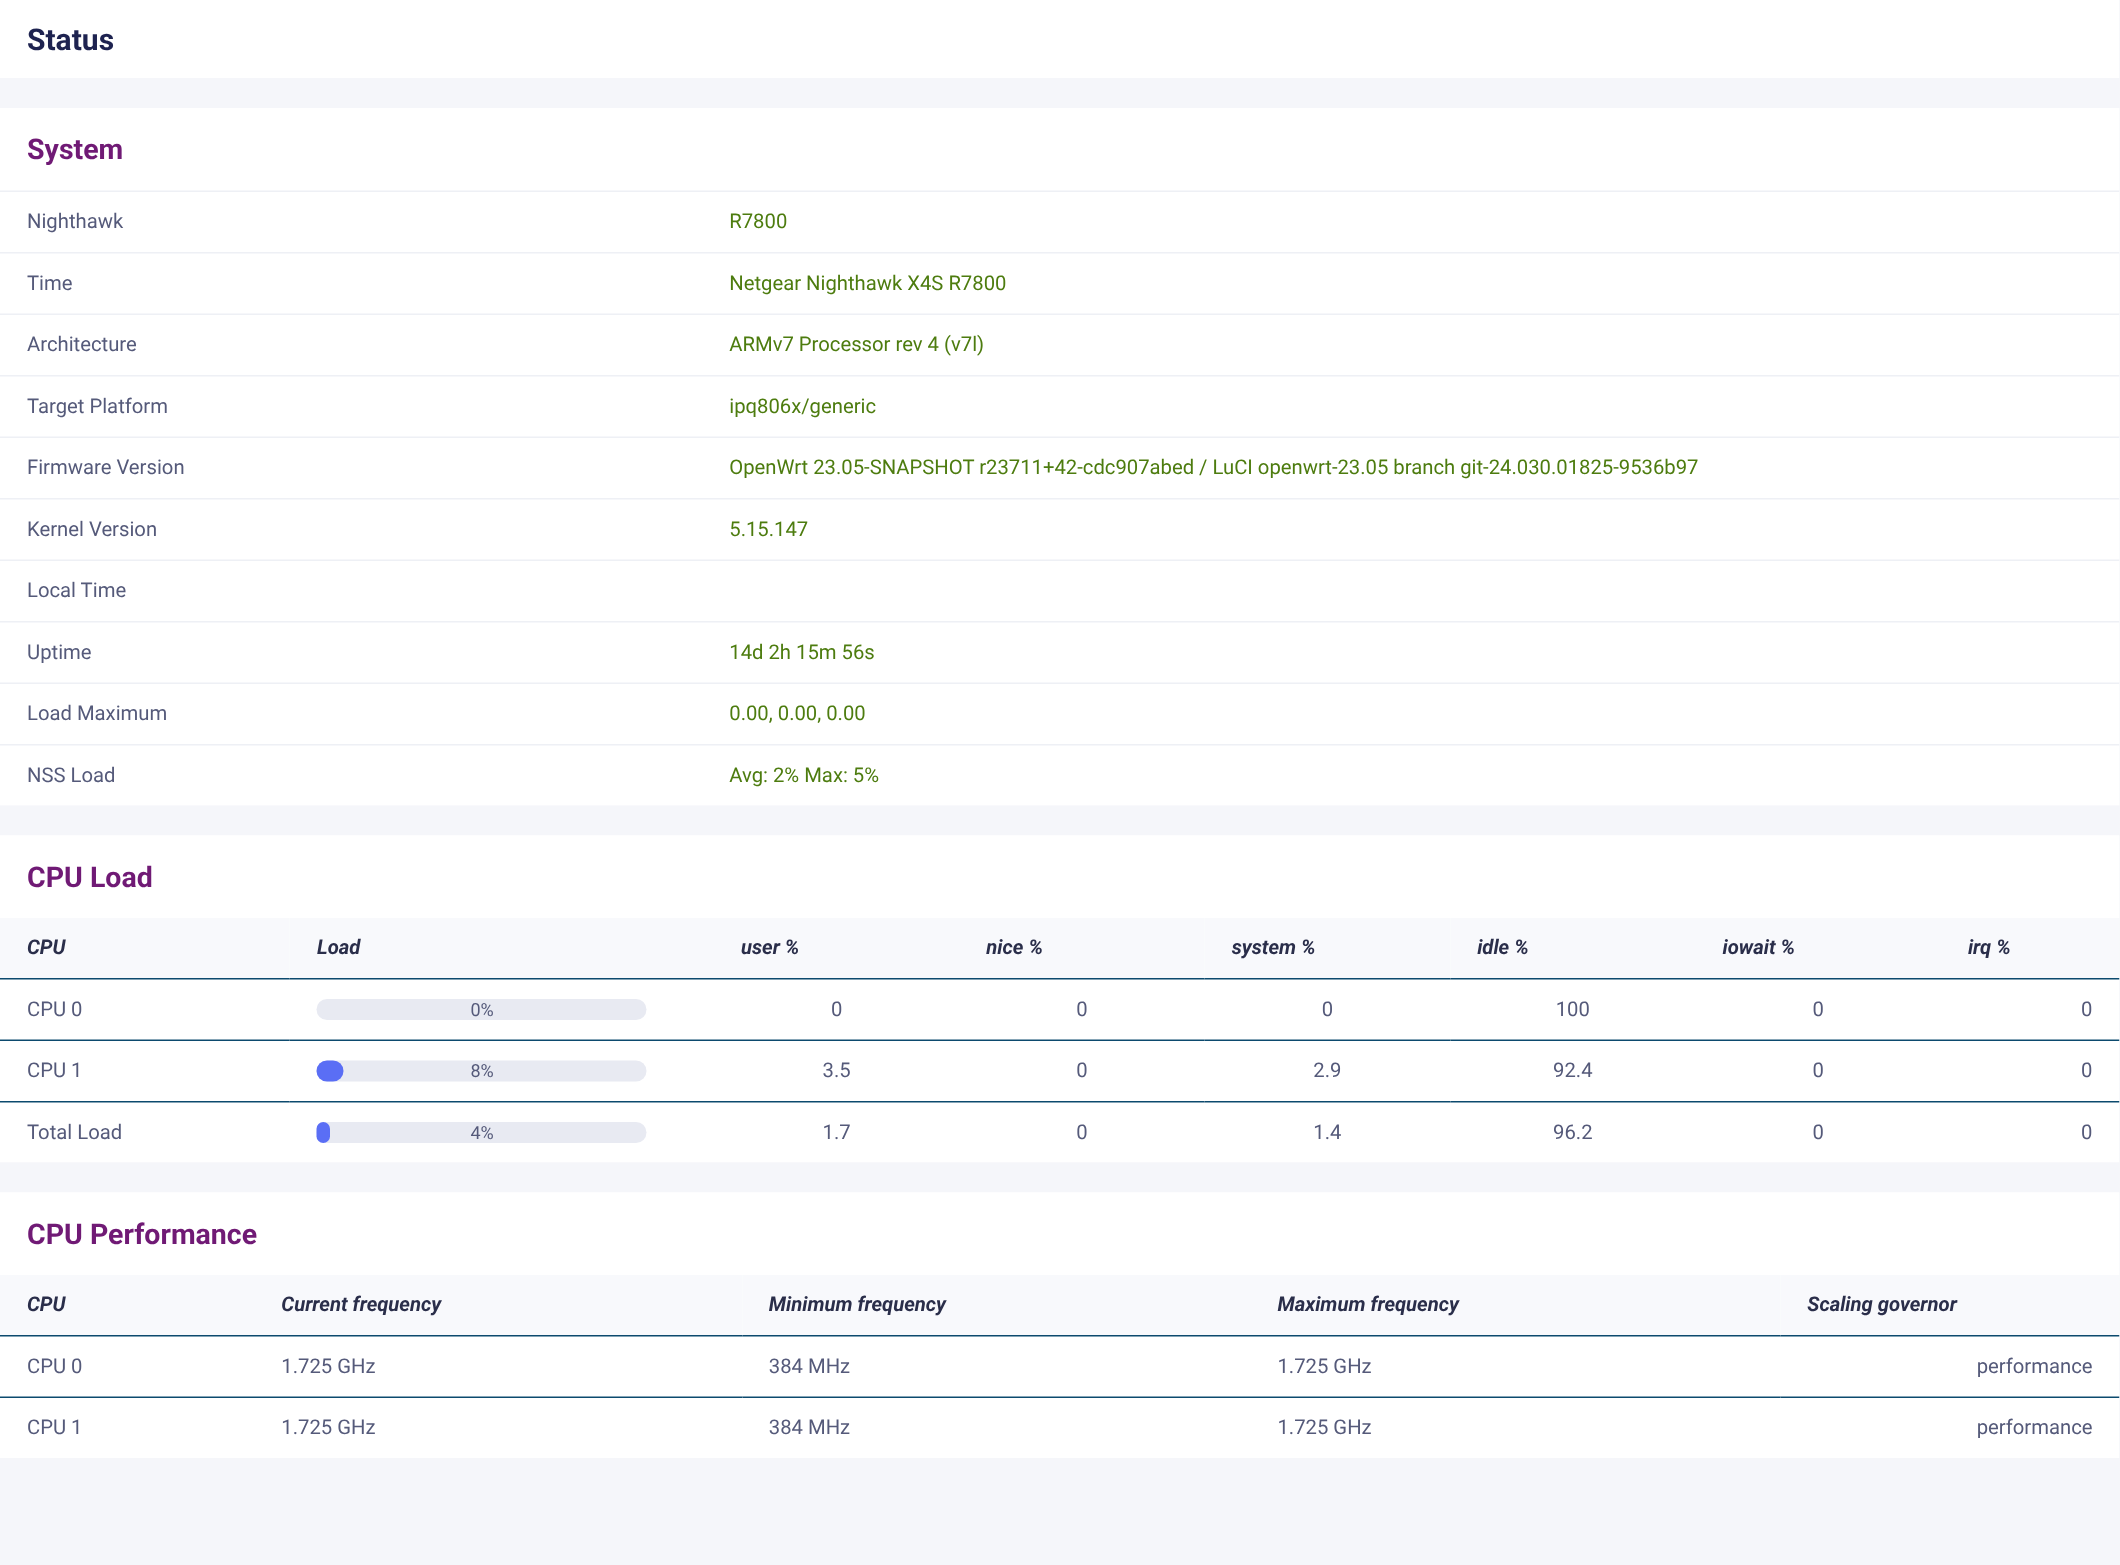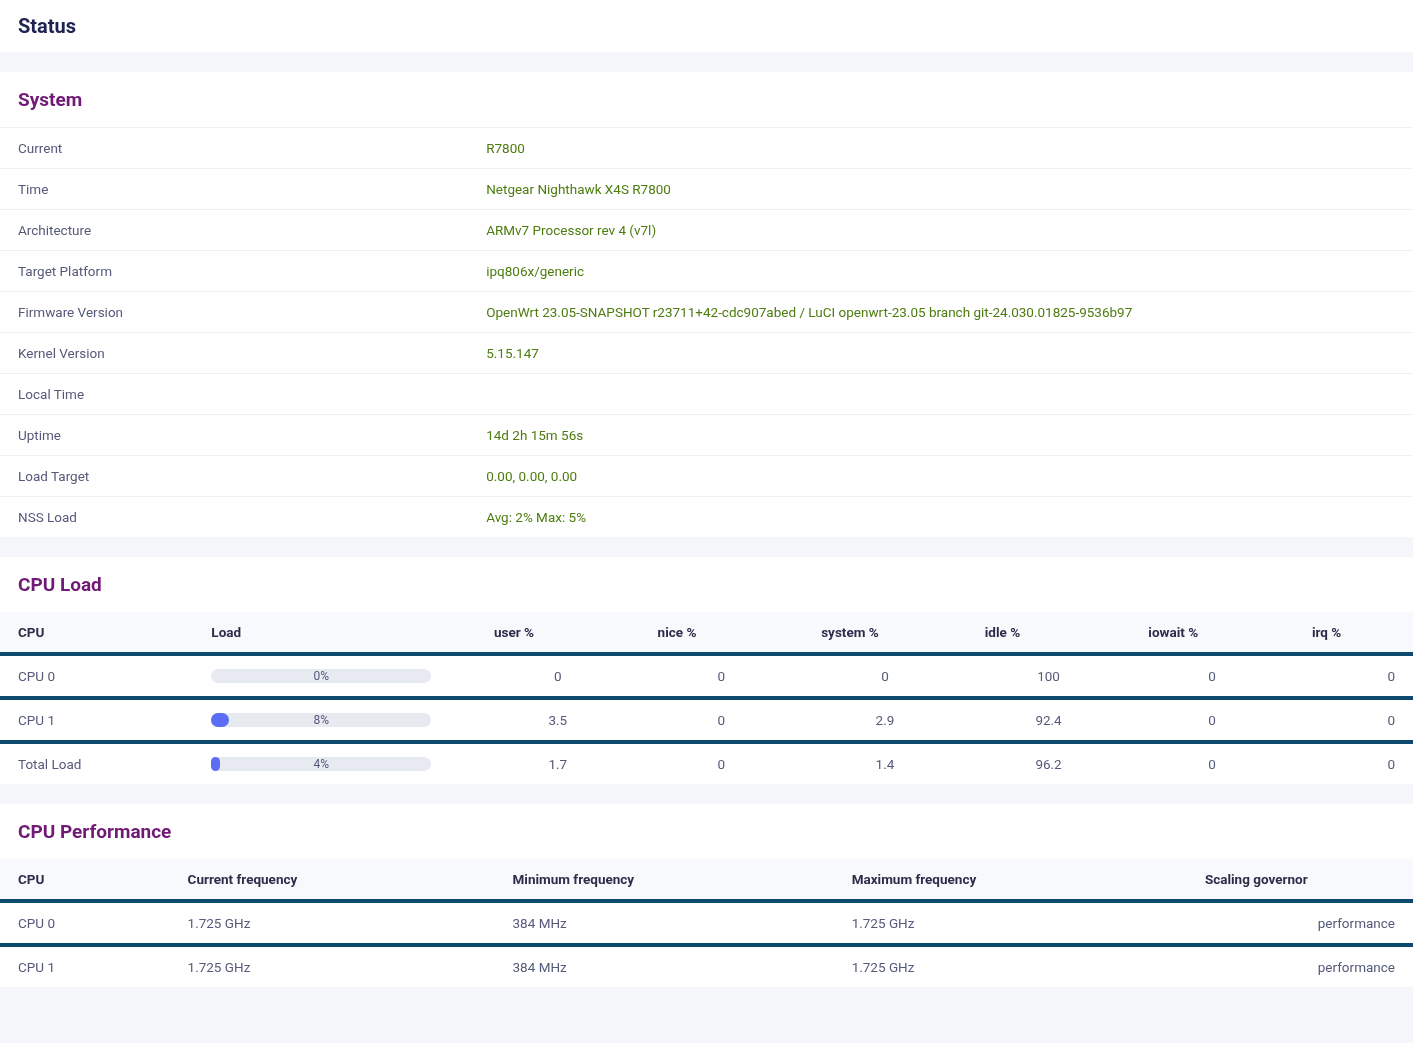--- a/index.html
+++ b/index.html
@@ -46,27 +46,28 @@
   
   .tbl {
     width: 100%;
     border-collapse: collapse;
   }
   .tbl th, .tbl td {
     padding: 12px 18px;
     text-align: left;
     font-size: 13.5px;
     color: #555a7a;
-    border-top: 4px solid #0c4a6e;
+    border-top: 1px solid #0c4a6e;
   }
   .tbl thead th {
     font-weight: 700;
     color: #2a2e4a;
     background: #f8f9fc;
     border-top: none;
+    font-style: italic;
   }
   .tbl .num { text-align: center; }
   .tbl .right { text-align: right; }
   .progress-wrap {
     position: relative;
     width: 220px;
     height: 14px;
     background: #e8eaf2;
     border-radius: 7px;
     overflow: visible;
@@ -100,21 +101,21 @@
 </head>
 <body>
 
 <div class="page-title">Status</div>
 <div class="gap"></div>
 
 <div class="section">
   <div class="section-title">System</div>
   <div id="system-rows">
       <div class="kv-row">
-        <div class="kv-label">Current</div>
+        <div class="kv-label">Nighthawk</div>
         <div class="kv-value">R7800</div>
       </div>
       <div class="kv-row">
         <div class="kv-label">Time</div>
         <div class="kv-value">Netgear Nighthawk X4S R7800</div>
       </div>
       <div class="kv-row">
         <div class="kv-label">Architecture</div>
         <div class="kv-value">ARMv7 Processor rev 4 (v7l)</div>
       </div>
@@ -131,21 +132,21 @@
         <div class="kv-value">5.15.147</div>
       </div>
       <div class="kv-row">
         <div class="kv-label">Local Time</div>
       </div>
       <div class="kv-row">
         <div class="kv-label">Uptime</div>
         <div class="kv-value">14d 2h 15m 56s</div>
       </div>
       <div class="kv-row">
-        <div class="kv-label">Load Target</div>
+        <div class="kv-label">Load Maximum</div>
         <div class="kv-value">0.00, 0.00, 0.00</div>
       </div>
       <div class="kv-row">
         <div class="kv-label">NSS Load</div>
         <div class="kv-value">Avg: 2% Max: 5%</div>
       </div>
     </div>
 </div>
 
 <div class="gap"></div>

